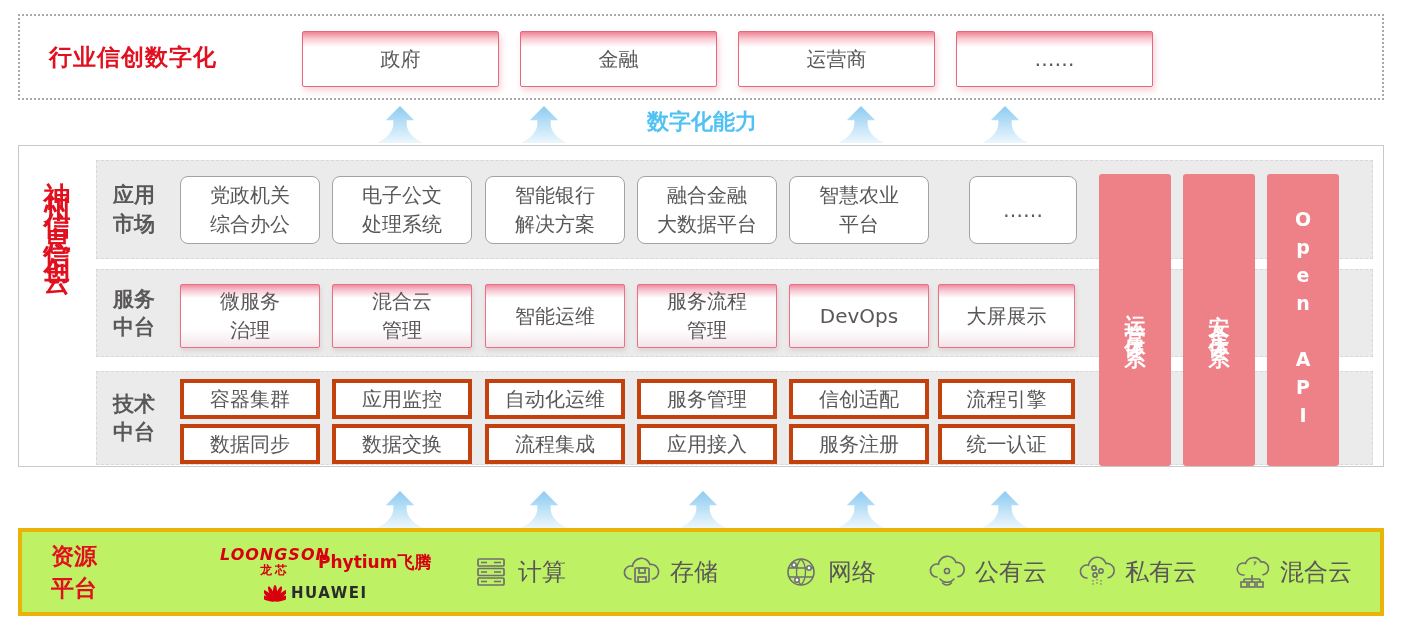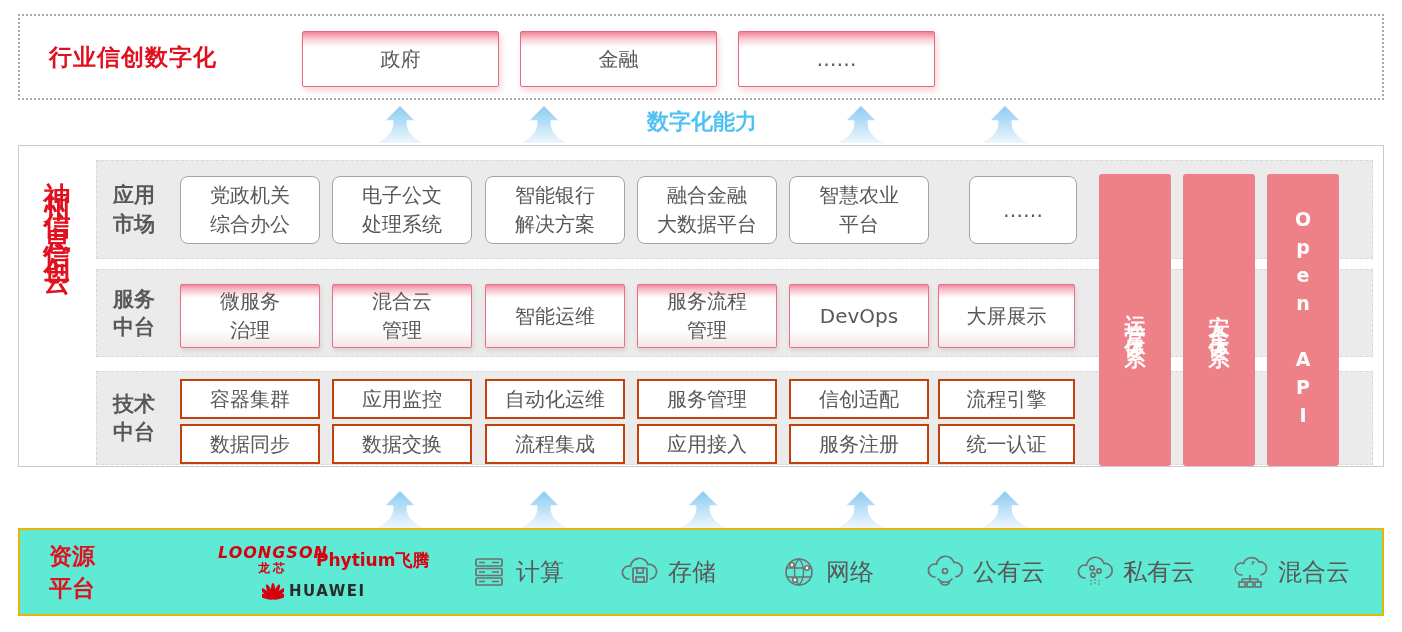--- a/index.html
+++ b/index.html
@@ -40,32 +40,32 @@
           font-size:20px; color:#595757; line-height:1.45; }
   
   .c1{left:83px;width:140px;} .c2{left:235px;width:140px;} .c3{left:388px;width:140px;}
   .c4{left:540px;width:140px;} .c5{left:692px;width:140px;}
   .c6a{left:872px;width:108px;} .c6b{left:841px;width:137px;}
 
   .app-box { top:15px; height:68px; background:#ffffff; border:1px solid #a3a3a3; border-radius:8px; }
   .svc-box { top:14px; height:64px; border:1px solid #e77286; border-radius:2px;
              background:linear-gradient(180deg,#f08ba0 0px,#f7c3cf 5px,#ffffff 13px,#ffffff 72%,#f3e4e8 100%);
              box-shadow:1px 3px 4px rgba(200,160,170,0.35); }
-  .tech-box { height:40px; background:#ffffff; border:2px solid #c2410c; line-height:38px;text-align:right; }
+  .tech-box { height:40px; background:#ffffff; border:4px solid #c2410c; line-height:38px;text-align:right; }
   .tr1 { top:7px; } .tr2 { top:52px; }
 
   .pillar { top:28px; width:72px; height:292px; background:#ee8188; border-radius:3px; z-index:5;
             display:flex; align-items:center; justify-content:center;
             writing-mode:vertical-lr; text-orientation:upright;
             color:#ffffff; font-size:21px; font-weight:bold; letter-spacing:11px; }
   .p1{left:1080px;} .p2{left:1164px;} .p3{left:1248px; font-size:19px; letter-spacing:6px;}
 
   
   .bottom-box { left:18px; top:528px; width:1366px; height:88px;
-                border:2px solid #eab308; background:#5eead4; }
+                border:4px solid #eab308; background:#bef264; }
   .res-label { left:29px; top:0; height:100%; display:flex; align-items:center;
                font-size:23px; font-weight:bold; color:#e2101f; line-height:1.4; }
   .vendor { color:#d8000f; font-weight:bold; }
   .loongson { left:198px; top:13px; text-align:center; font-style:italic; font-size:16px; letter-spacing:1px;}
   .loongson-cn { font-size:12px; font-style:normal; letter-spacing:3px; display:block; margin-top:-2px;}
   .phytium { left:296px; top:19px; font-size:17px; }
   .huawei { left:242px; top:52px; display:flex; align-items:flex-start; gap:5px;
             font-size:15px; font-weight:bold; color:#2b2b2b; letter-spacing:1.5px; }
   .res-item { top:0; height:100%; display:flex; align-items:center; gap:8px;
               font-size:24px; color:#595757;text-align:right; }
@@ -82,20 +82,21 @@
       <stop offset="1" stop-color="#edf7fd"></stop>
     </linearGradient>
   </defs>
 </svg>
 
 <div class="abs top-banner">
   <div class="abs top-banner-label">行业信创数字化</div>
   <div class="abs industry-row">
     <div class="industry-box">政府</div>
     <div class="industry-box">金融</div>
+    <div class="industry-box">运营商</div>
     <div class="industry-box">……</div>
   </div>
 </div>
 
 <svg class="abs up-arrow" style="left:372px;top:106px" viewBox="0 0 56 40">
     <path d="M28 0 L13 15 H21 V18 C21 27 15 33 4 39 L52 39 C41 33 35 27 35 18 V15 H43 Z" fill="url(#arrowGrad)"></path>
   </svg>
 <svg class="abs up-arrow" style="left:516px;top:106px" viewBox="0 0 56 40">
     <path d="M28 0 L13 15 H21 V18 C21 27 15 33 4 39 L52 39 C41 33 35 27 35 18 V15 H43 Z" fill="url(#arrowGrad)"></path>
   </svg>

